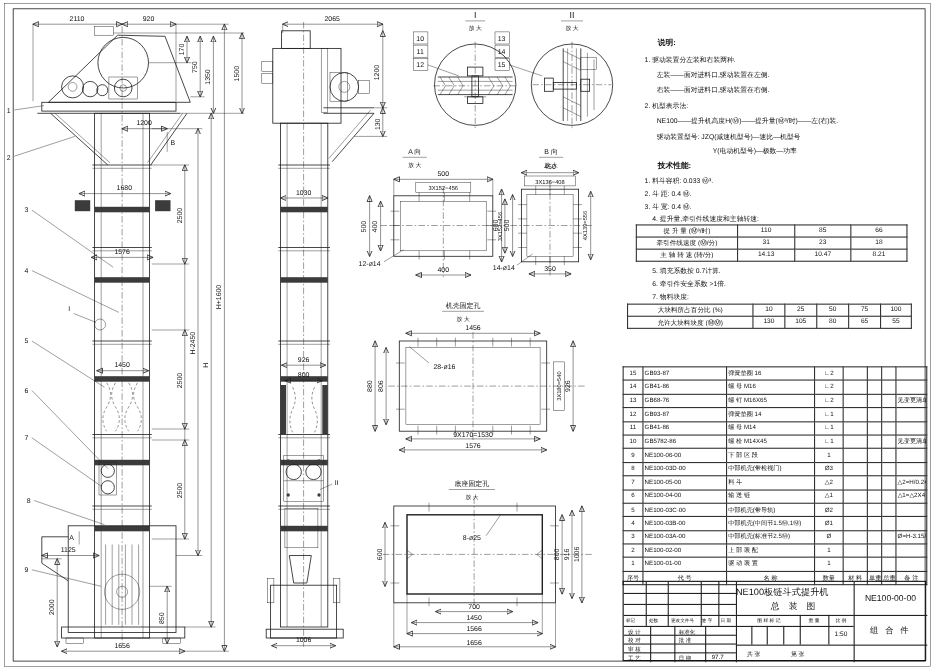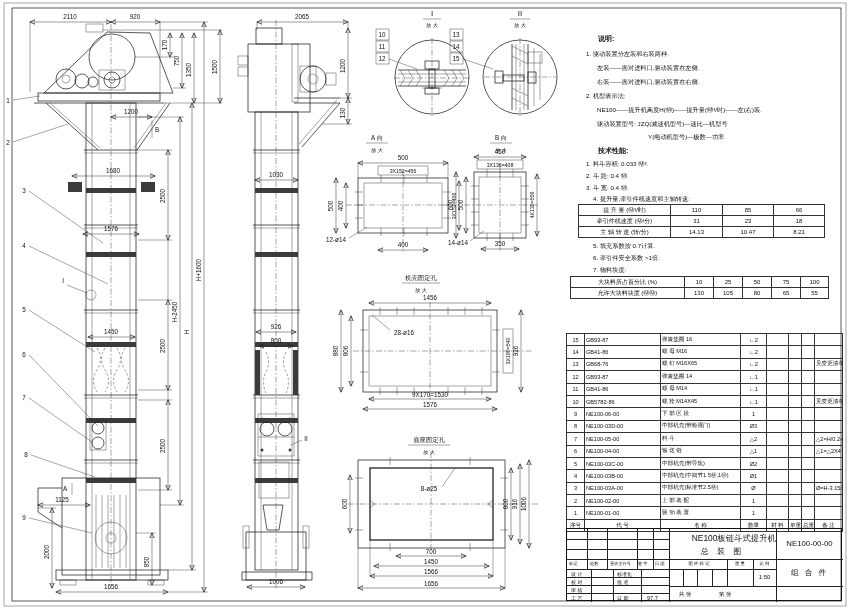--- a/index.html
+++ b/index.html
@@ -721,21 +721,21 @@
 <div class="tbt" style="left:71px;top:32px;font-size:4.2px">签 字</div>
 <div class="tbt" style="left:88px;top:32px;font-size:4.2px">日 期</div>
 <div class="tbt" style="left:4px;top:41.5px">设 计</div>
 <div class="tbt" style="left:4px;top:49.5px">校 对</div>
 <div class="tbt" style="left:4px;top:57.5px">审 核</div>
 <div class="tbt" style="left:4px;top:66px">工 艺</div>
 <div class="tbt" style="left:50px;top:41.5px">标准化</div>
 <div class="tbt" style="left:50px;top:49.5px">批 准</div>
 <div class="tbt" style="left:50px;top:66px">日 期</div>
 <div class="tbt" style="left:80px;top:65.5px;font-size:5.6px">97.7</div>
-<div class="tbt" style="left:102px;top:4px;width:107px;text-align:right;font-size:8.4px">NE100板链斗式提升机</div>
+<div class="tbt" style="left:102px;top:4px;width:107px;text-align:left;font-size:8.4px">NE100板链斗式提升机</div>
 <div class="tbt" style="left:102px;top:17px;width:107px;text-align:center;font-size:8px;letter-spacing:3px">总  装  图</div>
 <div class="tbt" style="left:104px;top:32px;width:56px;text-align:center;font-size:4.4px">图 样 标 记</div>
 <div class="tbt" style="left:160px;top:32px;width:26px;text-align:center;font-size:4.4px">重 量</div>
 <div class="tbt" style="left:186px;top:32px;width:23px;text-align:center;font-size:4.4px">比 例</div>
 <div class="tbt" style="left:186px;top:45px;width:23px;text-align:center;font-size:6px">1:50</div>
 <div class="tbt" style="left:112px;top:62px;font-size:5.4px">共  张</div>
 <div class="tbt" style="left:152px;top:62px;font-size:5.4px">第  张</div>
 <div class="tbt" style="left:209px;top:10px;width:67px;text-align:center;font-size:7.8px">NE100-00-00</div>
 <div class="tbt" style="left:209px;top:39px;width:67px;text-align:center;font-size:7.6px;letter-spacing:2px">组 合 件</div>
 </div>

